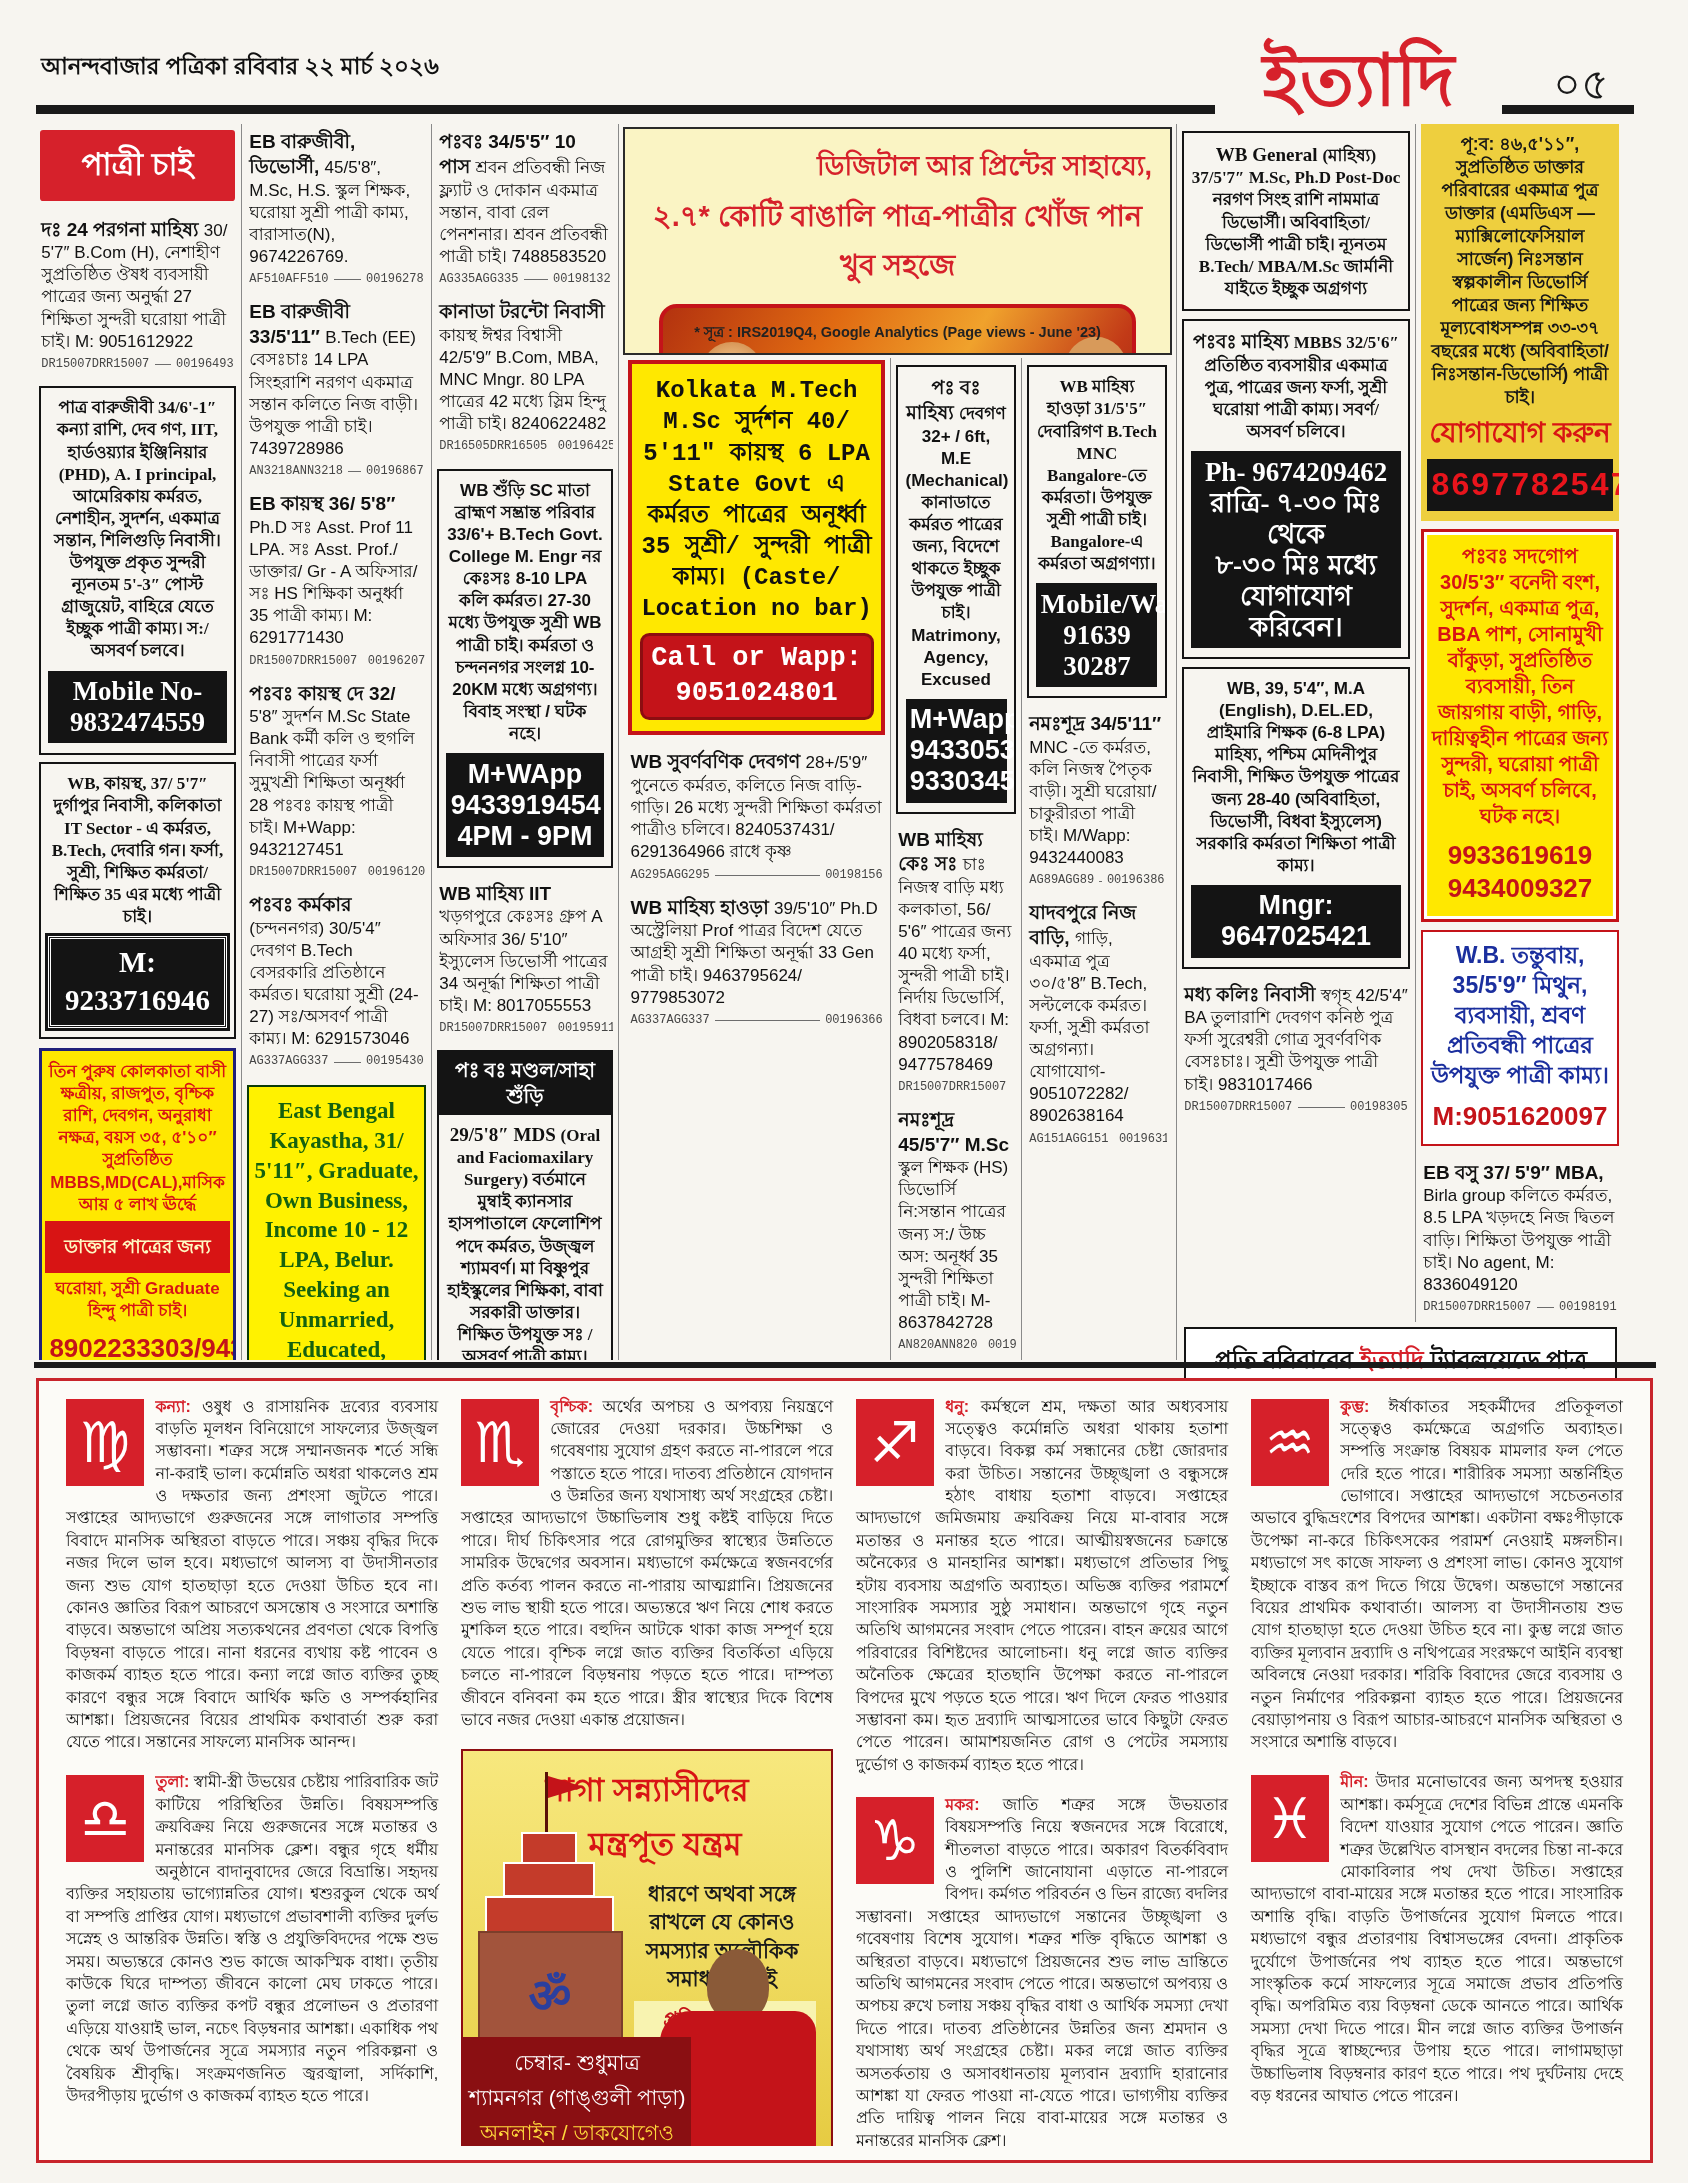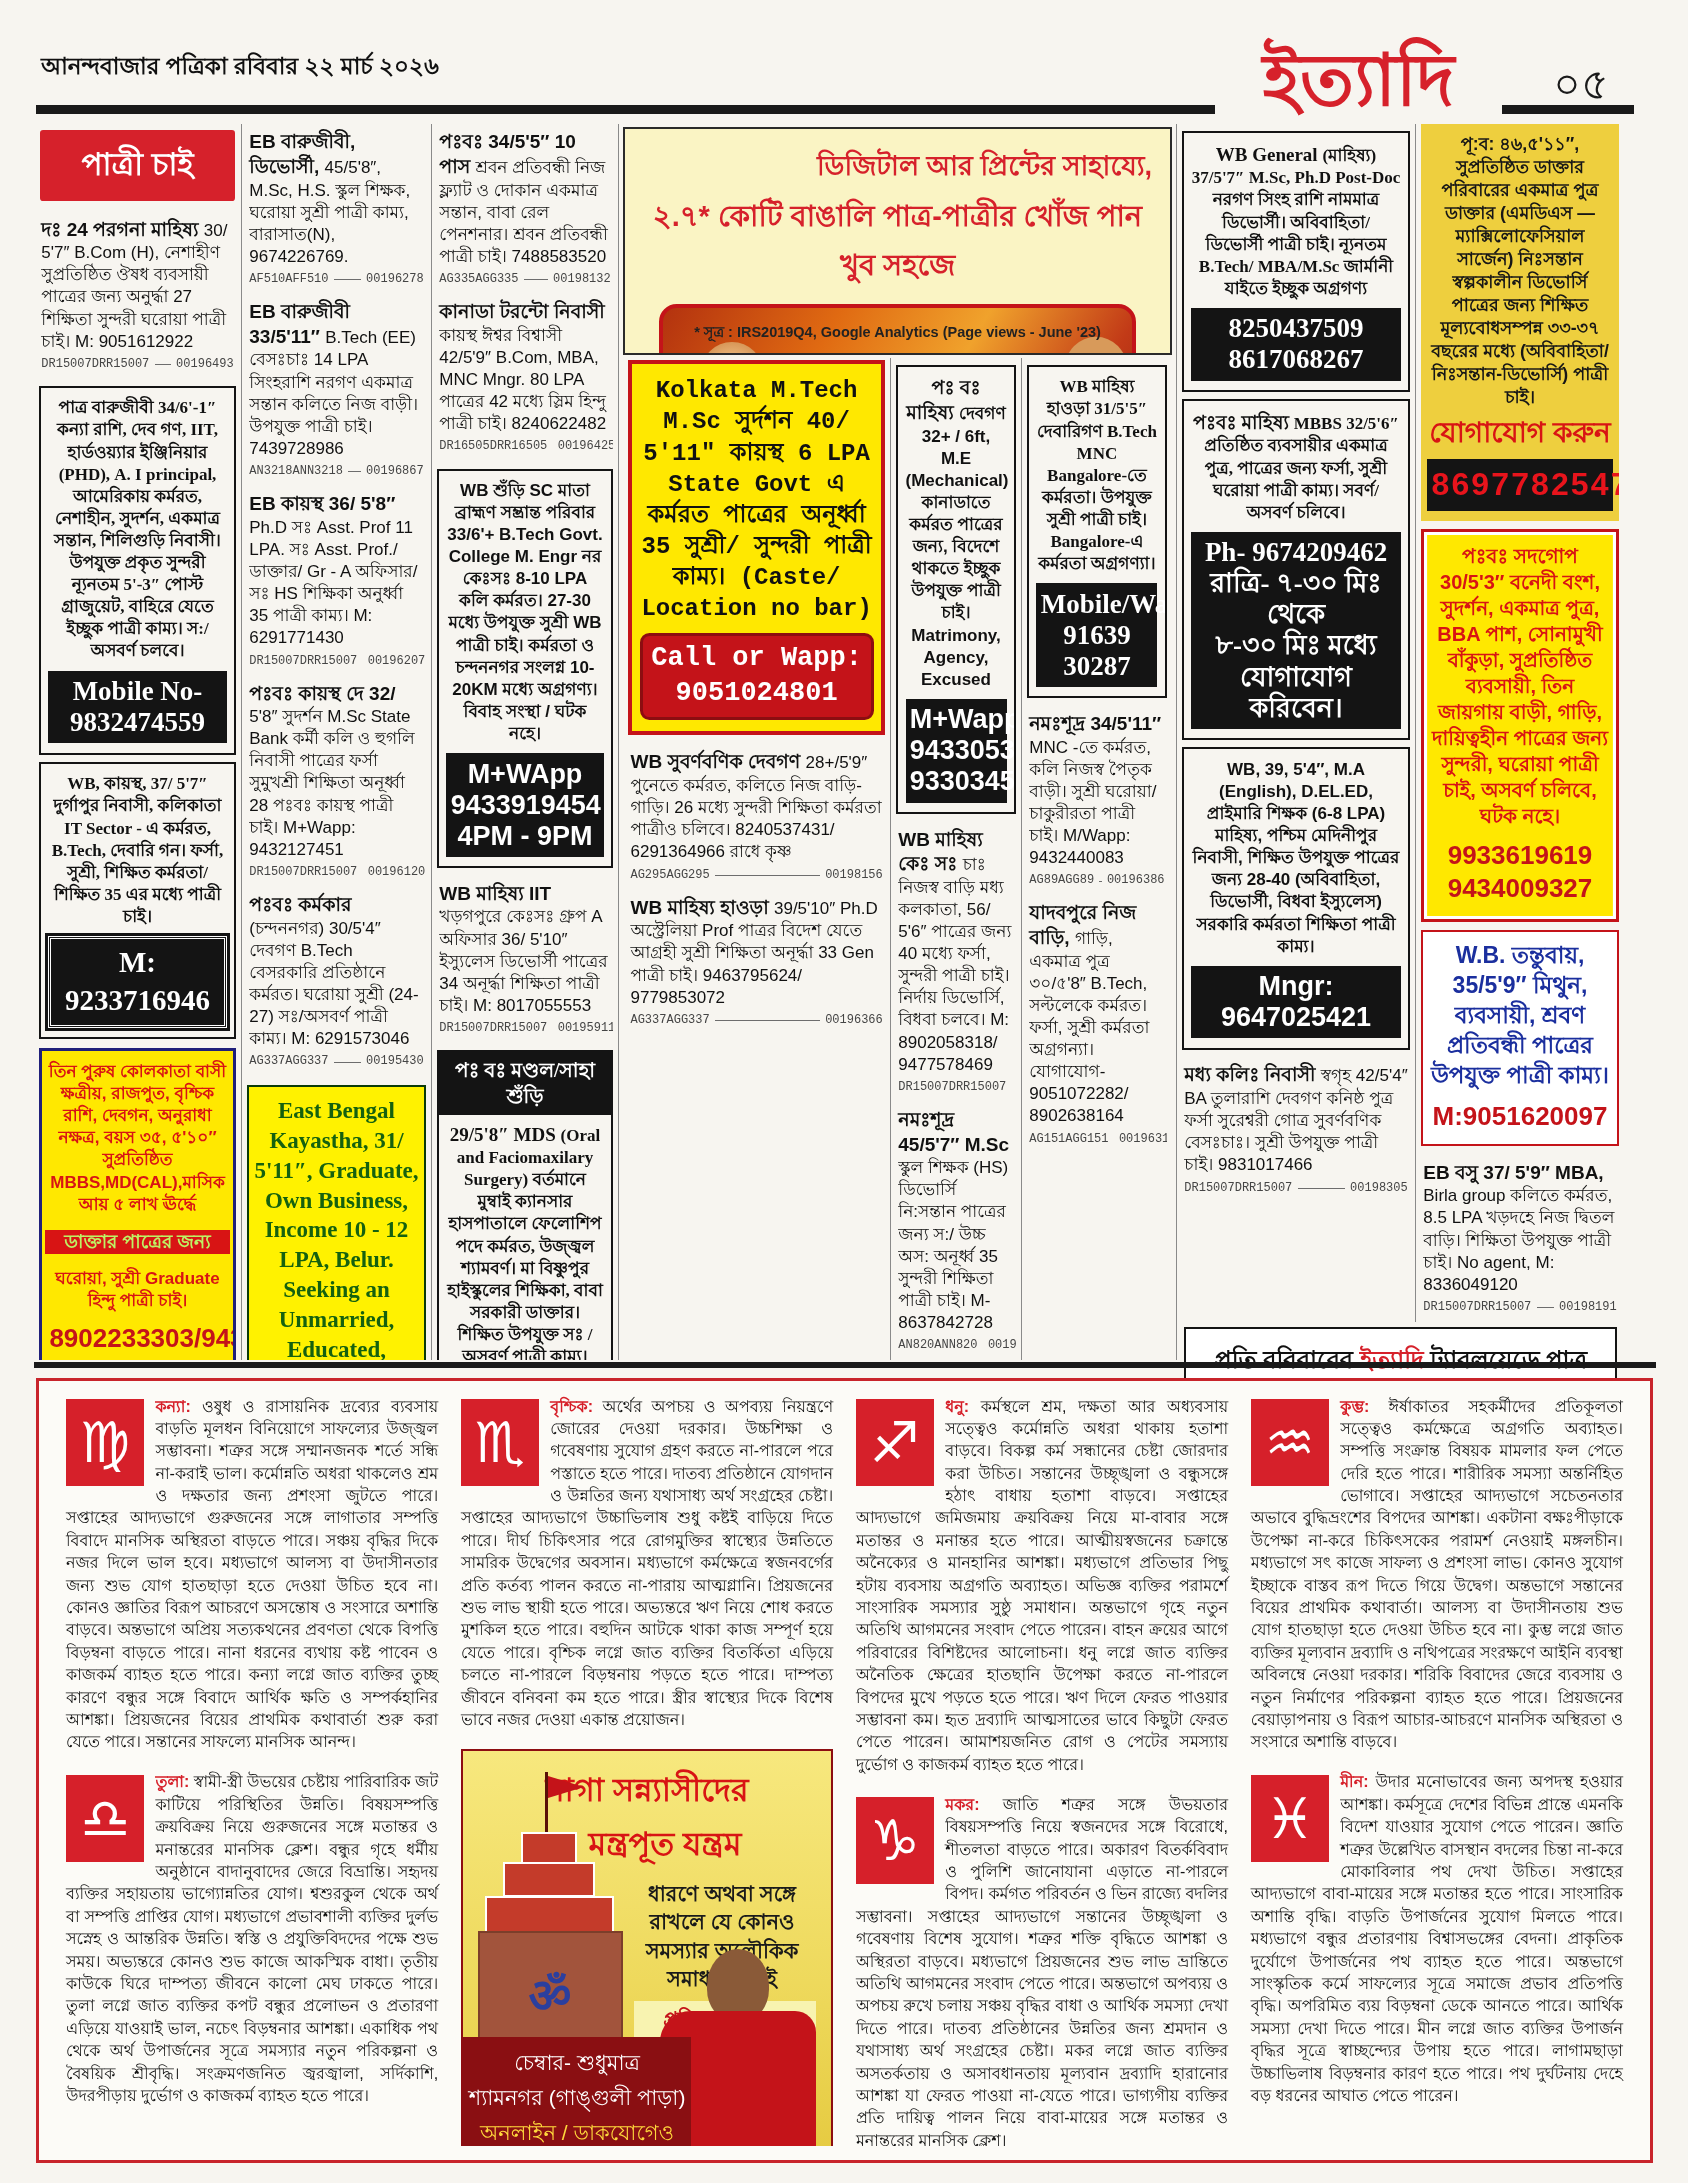--- a/index.html
+++ b/index.html
@@ -33,21 +33,21 @@
   .box.blacknum-red{background:#141414;color:#e8141c;}
   .box.blacknum-red div{font-size:32px;letter-spacing:2.1px;}
   .code{display:flex;align-items:center;font-size:12px;color:#454545;margin-top:4.2px;
         font-family:"Liberation Mono",monospace;}
   .code .dash{flex:1;border-bottom:1.6px solid #6d6d6d;margin:0 5.2px;height:0;}
   .hdrbox{background:#d6212b;color:#fff;font-weight:bold;text-align:center;font-size:31px;
           padding:9.4px 4.2px;margin:6.2px 1px 10.4px 1px;border-radius:3.1px;}
   
   .ad.yellowad{background:#ffe800;color:#d81414;border:3.1px solid #20207a;font-weight:bold;
                text-align:center;margin:8.3px 0;padding:10.4px 6.2px;}
-  .ad.yellowad .band{background:#d81414;color:#bef264;margin:14px -3.1px;padding:0;font-size:18.7px;}
+  .ad.yellowad .band{background:#d81414;color:#fef9c3;margin:5px -3.1px;padding:14px;font-size:18.7px;}
   .ad.ebad{background:#fff200;color:#15610f;border:2.1px solid #0c3b08;font-weight:bold;
            text-align:center;margin:8.3px 0;padding:9.4px 5.2px;font-size:23px;font-family:"Liberation Serif",serif;}
   .ad.kolkata{background:#ffe800;color:#111;border:4.2px solid #c41319;font-weight:bold;
               text-align:center;margin:2.1px 0 9.4px 0;padding:11.4px 7.3px;font-size:24px;font-family:Liberation Mono, monospace;}
   .ad.goldad{background:#eecf3e;color:#161616;font-weight:bold;text-align:center;
              margin:0 0 8.3px 0;padding:9.4px 6.2px;font-size:17.7px;}
   .ad.goldad .contactline{color:#d81414;font-size:28px;margin-top:5.2px;}
   .ad.sadgopad{background:#ffe800;color:#d81414;border:3.1px solid #c41319;box-shadow:inset 0 0 0 3.1px #fff;
                font-weight:bold;text-align:center;margin:8.3px 0;padding:11.4px 6.2px;font-size:20px;}
   .ad.tantuad{background:#fff;color:#1b2f9e;border:2.6px solid #c41319;font-weight:bold;
@@ -332,24 +332,20 @@
             </div>
           </div>
       </div>
     </div>
 
     <div class="rightwrap" style="width:447px">
       <div class="rightcols">
         <div class="ccol" id="right-0" style="width:239px">
             <div class="ad boxed wbgen">
               <div class="ad-text"><span class="t">WB General </span>(মাহিষ্য) 37/5'7″ M.Sc, Ph.D Post-Doc নরগণ সিংহ রাশি নামমাত্র ডিভোর্সী। অবিবাহিতা/ ডিভোর্সী পাত্রী চাই। ন্যূনতম B.Tech/ MBA/M.Sc জার্মানী যাইতে ইচ্ছুক অগ্রগণ্য</div>
-              <div class="box black">
-                <div>8250437509</div>
-                <div>8617068267</div>
-              </div>
             </div>
             <div class="ad boxed serif">
               <div class="ad-text"><span class="t">পঃবঃ মাহিষ্য </span>MBBS 32/5'6″ প্রতিষ্ঠিত ব্যবসায়ীর একমাত্র পুত্র, পাত্রের জন্য ফর্সা, সুশ্রী ঘরোয়া পাত্রী কাম্য। সবর্ণ/অসবর্ণ চলিবে।</div>
               <div class="box black">
                 <div>Ph- 9674209462</div>
                 <div>রাত্রি- ৭-৩০ মিঃ থেকে</div>
                 <div>৮-৩০ মিঃ মধ্যে</div>
                 <div>যোগাযোগ করিবেন।</div>
               </div>
             </div>

